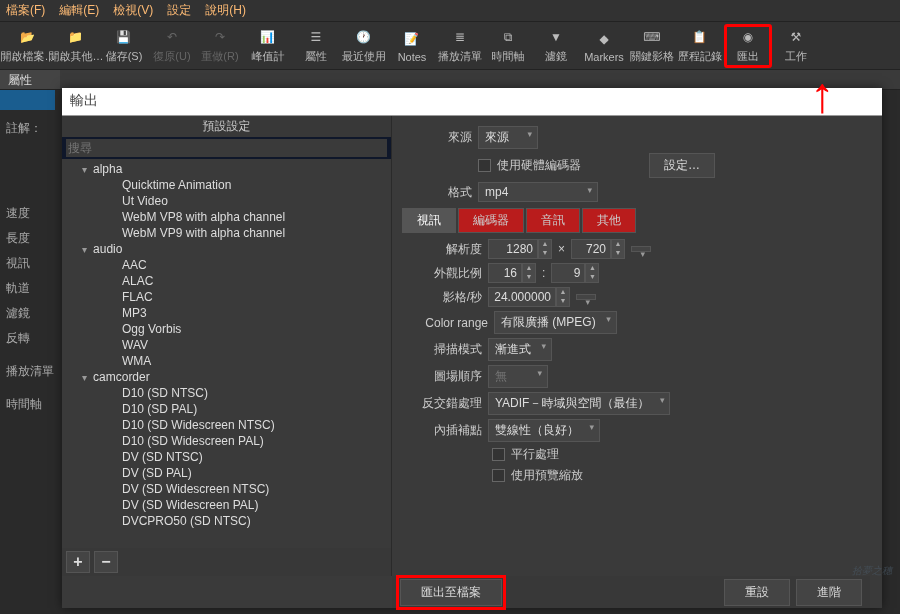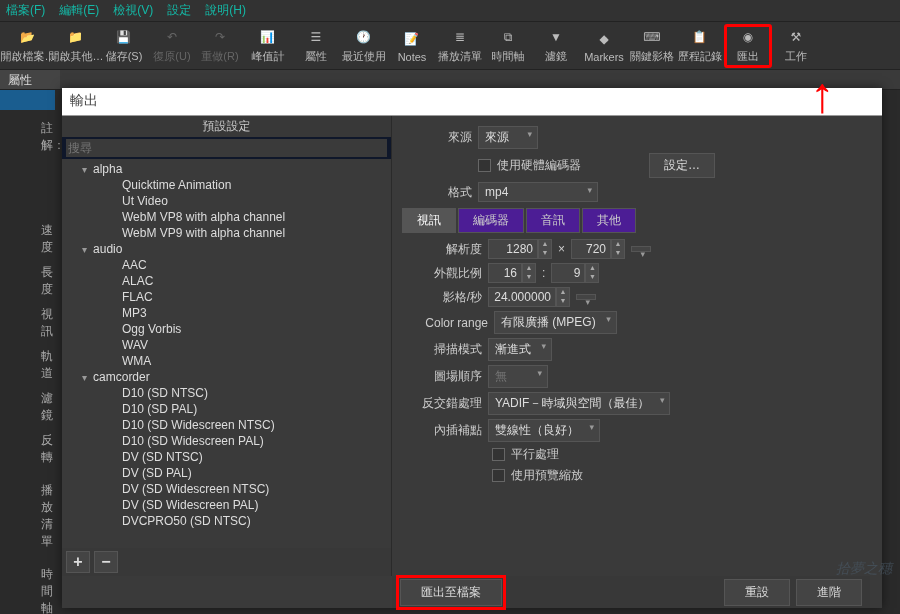--- a/index.html
+++ b/index.html
@@ -1,29 +1,29 @@
 <!DOCTYPE html>
 <html><head>
 <meta charset="utf-8">
 <style>
 * { margin: 0; padding: 0; box-sizing: border-box; font-family: "Microsoft JhengHei", Arial, sans-serif; font-size: 12px; }
 body { background: #2a2a2a; color: #ccc; width: 900px; height: 614px; overflow: hidden; position: relative; }
 .menubar { background: #323232; height: 22px; display: flex; align-items: center; padding: 0 6px; gap: 14px; border-bottom: 1px solid #222; }
-.menubar span { color: #14b8a6; cursor: default; }
+.menubar span { color: #fdba74; cursor: default; }
 .toolbar { background: #323232; height: 48px; display: flex; align-items: center; padding: 0 4px; border-bottom: 1px solid #222; }
 .tool-item { display: flex; flex-direction: column; align-items: center; justify-content: center; width: 48px; height: 44px; color: #bbb; cursor: pointer; }
 .tool-item.disabled { color: #666; }
 .tool-item .ico { height: 20px; display: flex; align-items: center; justify-content: center; }
 .tool-item .lbl { font-size: 11px; margin-top: 2px; white-space: nowrap; }
 .tool-item.highlight { border: 3px solid #f00; border-radius: 3px; }
 .red-arrow { position: absolute; left: 810px; top: 70px; color: #f00; font-size: 50px; line-height: 1; pointer-events: none; z-index: 50; font-weight: bold; }
 .panel-row { display: flex; height: 20px; background: #3a3a3a; border-bottom: 1px solid #222; }
 .panel-title { background: #444; color: #ddd; padding: 2px 8px; width: 60px; }
 .left-strip { position: absolute; left: 0; top: 90px; width: 62px; height: 520px; background: #2a2a2a; }
-.left-strip .row { padding: 4px 6px; color: #aaa; margin-left: 35px; }
+.left-strip .row { padding: 4px 6px; color: #aaa; }
 .left-strip .bluebar { background: #1a5d8f; height: 20px; width: 55px; margin-bottom: 6px; }
 .export-window { position: absolute; left: 62px; top: 88px; width: 820px; height: 520px; background: #3a3a3a; box-shadow: 0 0 10px rgba(0,0,0,0.5); }
 .export-title { background: #fff; color: #444; height: 28px; padding: 4px 8px; font-size: 14px; border-bottom: 1px solid #999; }
 .export-body { display: flex; height: 460px; }
 .preset-panel { width: 330px; display: flex; flex-direction: column; border-right: 1px solid #2a2a2a; }
 .preset-header { text-align: center; padding: 2px; background: #383838; color: #ccc; }
 .preset-search { background: #0f172a; padding: 2px 4px; }
 .preset-search input { width: 100%; background: #3a3a3a; border: none; color: #888; padding: 2px; outline: none; }
 .preset-tree { flex: 1; overflow-y: auto; background: #3a3a3a; padding: 2px 0; }
 .preset-tree::-webkit-scrollbar { width: 12px; }
@@ -35,32 +35,32 @@
 .preset-footer { height: 28px; background: #383838; display: flex; align-items: center; padding: 0 4px; gap: 4px; }
 .sq-btn { width: 24px; height: 22px; background: #444; border: 1px solid #555; color: #ddd; display: flex; align-items: center; justify-content: center; cursor: pointer; font-size: 16px; font-weight: bold; }
 .settings-panel { flex: 1; padding: 6px 10px; overflow-y: auto; }
 .srow { display: flex; align-items: center; margin: 4px 0; gap: 6px; }
 .srow .lbl { width: 70px; text-align: right; color: #ccc; }
 .combo { background: #444; border: 1px solid #555; color: #ddd; padding: 2px 20px 2px 6px; position: relative; min-width: 60px; cursor: pointer; }
 .combo::after { content: "▾"; position: absolute; right: 5px; top: 2px; font-size: 9px; color: #999; }
 .btn { background: #444; border: 1px solid #555; color: #ddd; padding: 3px 14px; cursor: pointer; margin-left: 36px; }
 .chk { width: 13px; height: 13px; background: #333; border: 1px solid #666; display: inline-block; }
 .tabs { display: flex; gap: 2px; margin: 6px 0; }
-.tab { background: #4c1d95; padding: 3px 14px; cursor: pointer; color: #ccc; border: 1px solid #555; }
+.tab { background: #b91c1c; padding: 3px 14px; cursor: pointer; color: #ccc; border: 1px solid #555; }
 .tab.active { background: #555; color: #fff; }
 .spin { display: flex; align-items: center; }
 .spin input { background: #444; border: 1px solid #555; color: #ddd; padding: 2px 4px; width: 50px; text-align: right; }
 .spin .arrows { width: 14px; height: 20px; background: #4a4a4a; border: 1px solid #555; display: flex; flex-direction: column; }
 .spin .arrows span { flex: 1; font-size: 7px; text-align: center; color: #aaa; line-height: 1; }
 .settings-indent { padding-left: 10px; }
 .bottom-bar { position: absolute; bottom: 0; left: 330px; right: 12px; height: 32px; background: #383838; display: flex; align-items: center; padding: 0 8px; gap: 6px; }
 .btn-main { background: #444; border: 1px solid #555; color: #ddd; padding: 4px 20px; cursor: pointer; }
 .btn-main.highlight { outline: 3px solid #f00; outline-offset: 1px; }
 .bg-right { position: absolute; right: 0; top: 90px; width: 18px; height: 520px; background: #2a2a2a; }
-.watermark { position: absolute; right: 8px; bottom: 36px; color: #4a5a68; font-size: 14px; font-style: italic; opacity: 0.6; pointer-events: none; }
+.watermark { position: absolute; right: 8px; bottom: 36px; color: #4a5a68; font-size: 10px; font-style: italic; opacity: 0.6; pointer-events: none; }
 </style>
 </head>
 <body>
 
 <div class="menubar">
   <span>檔案(F)</span>
   <span>編輯(E)</span>
   <span>檢視(V)</span>
   <span>設定</span>
   <span>說明(H)</span>

